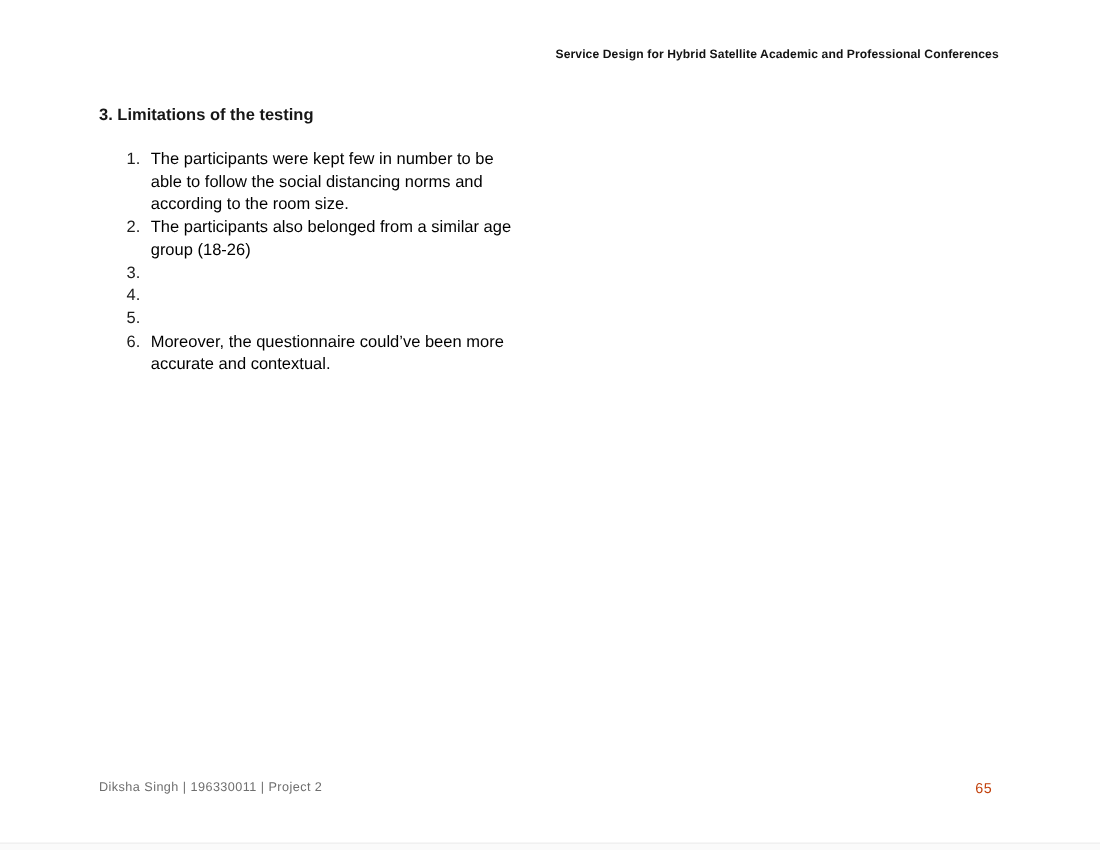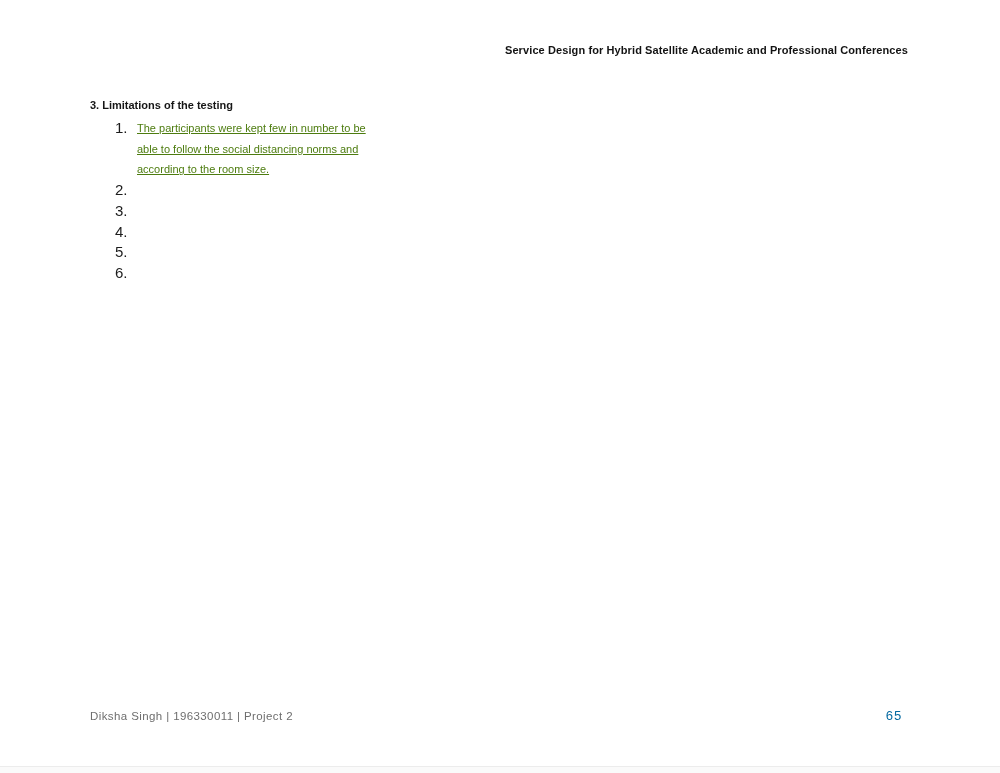--- a/index.html
+++ b/index.html
@@ -42,50 +42,49 @@
     letter-spacing: 0.1px;
     white-space: nowrap;
   }
   .content {
     position: absolute;
     left: 90px;
     top: 95px;
     width: 420px;
   }
   .section-heading {
-    font-size: 11px;
+    font-size: 15px;
     font-weight: 700;
     color: #161616;
     line-height: 20px;
-    margin: 0 0 3px 0;
+    margin: 0 0 20px 0;
   }
   .num-list {
     margin: 0;
     padding: 0;
     list-style: none;
   }
   .num-list .item {
     display: flex;
     align-items: flex-start;
     padding-left: 25px;
   }
   .num-list .item-number {
     flex: 0 0 22px;
     font-size: 15px;
     line-height: 20.7px;
     color: #1c1c1c;
   }
   .num-list .item-text {
     flex: 0 0 348px;
     max-width: 348px;
-    font-size: 11px;
+    font-size: 15px;
     line-height: 20.7px;
-    color: #4d7c0f;
+    color: #000000;
     white-space: pre-wrap;
-    text-decoration: underline;
   }
   .footer {
     position: absolute;
     left: 0;
     top: 710px;
     width: 1000px;
     height: 20px;
   }
   .footer-meta {
     position: absolute;
@@ -95,22 +94,21 @@
     letter-spacing: 0.4px;
     color: #6e6e6e;
     white-space: nowrap;
   }
   .footer-page-number {
     position: absolute;
     right: 98px;
     top: -1px;
     font-size: 13px;
     letter-spacing: 0.5px;
-    color: #0369a1;
-    font-family: Liberation Mono, monospace;
+    color: #c2410c;
   }
 </style>
 </head>
 <body>
 
 <div class="page">
 
   <div class="running-header">Service Design for Hybrid Satellite Academic and Professional Conferences</div>
 
   <div class="content">
@@ -121,36 +119,40 @@
 
       <div class="item">
         <span class="item-number">1.</span>
         <span class="item-text">The participants were kept few in number to be
 able to follow the social distancing norms and
 according to the room size.</span>
       </div>
 
       <div class="item">
         <span class="item-number">2.</span>
+        <span class="item-text">The participants also belonged from a similar age
+group (18-26)</span>
       </div>
 
       <div class="item">
         <span class="item-number">3.</span>
       </div>
 
       <div class="item">
         <span class="item-number">4.</span>
       </div>
 
       <div class="item">
         <span class="item-number">5.</span>
       </div>
 
       <div class="item">
         <span class="item-number">6.</span>
+        <span class="item-text">Moreover, the questionnaire could’ve been more
+accurate and contextual.</span>
       </div>
 
     </div>
   </div>
 
   <div class="footer">
     <span class="footer-meta">Diksha Singh  |  196330011  |  Project 2</span>
     <span class="footer-page-number">65</span>
   </div>
 

